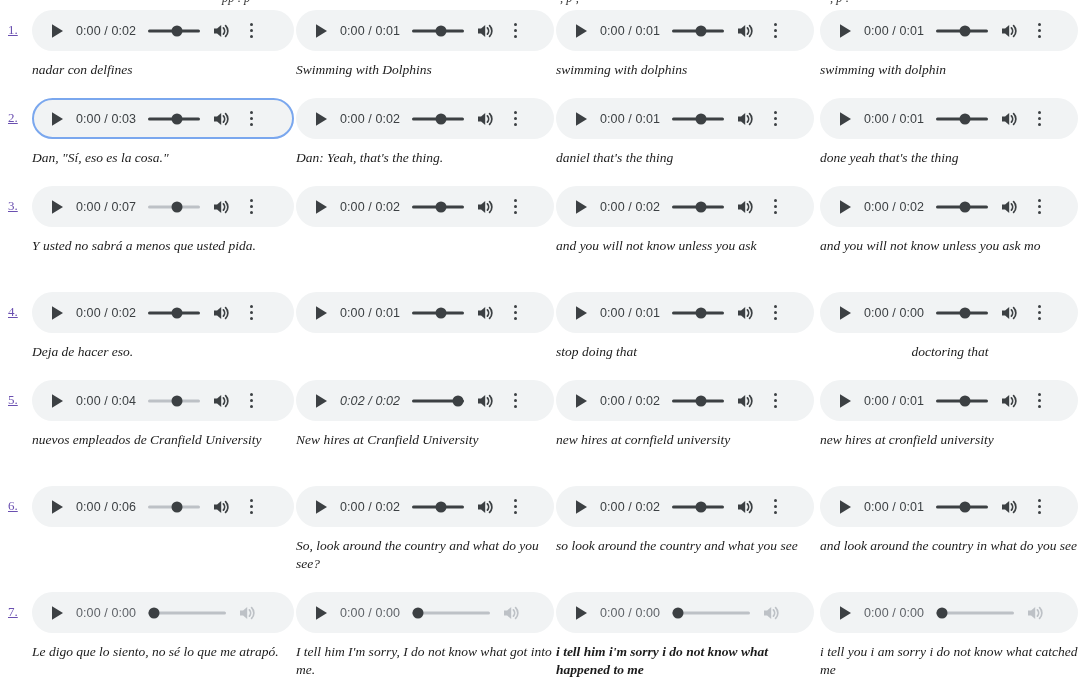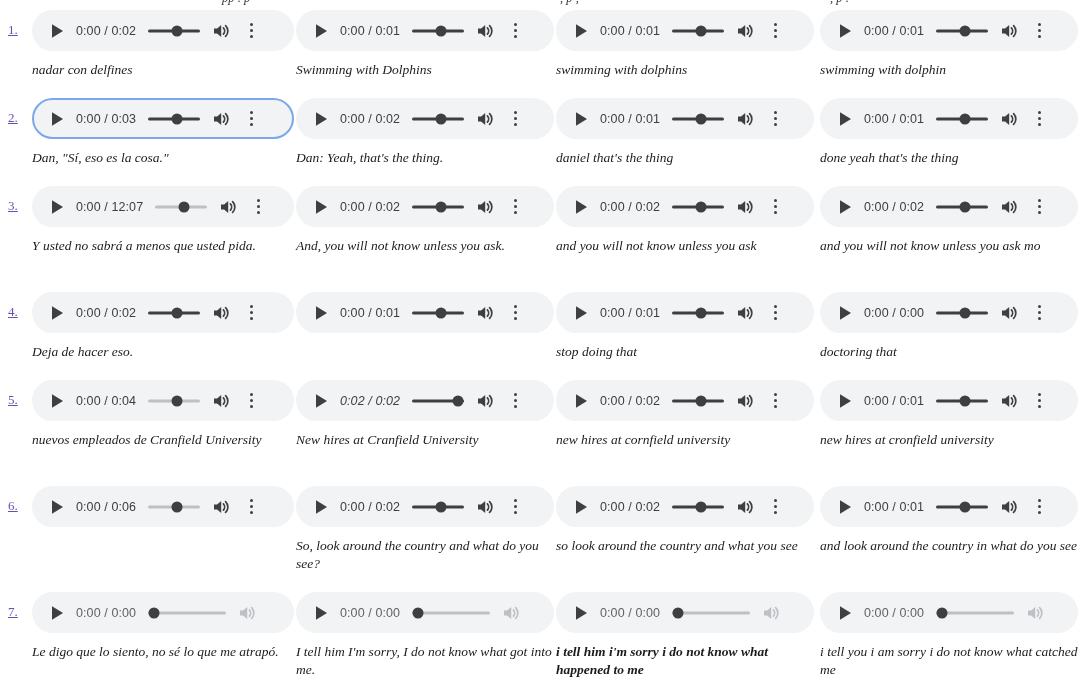--- a/index.html
+++ b/index.html
@@ -403,21 +403,21 @@
       </div>
       <div class="row" style="position: absolute; top: 186px; left: 0px;">
         <a class="rownum" style="top: 12px;">3.</a>
         <div class="cell" style="left: 32px; width: 262px;">
           <div class="player" style="width: 262px;">
             <div class="pbtn">
               <svg width="15" height="16" viewBox="0 0 15 16">
                 <path d="M2 1.2 L13 8 L2 14.8 Z" fill="#3c4043"></path>
               </svg>
             </div>
-            <div class="time">0:00 / 12:07</div>
+            <div class="time">0:00 / 0:07</div>
             <div class="volwrap" style="width: 52px;">
               <div class="voltrack" style="width: 52px; background: rgb(189, 193, 198);"></div>
               <div class="volknob" style="left: 28.6px; background: rgb(60, 64, 67);"></div>
             </div>
             <div class="volicon">
               <svg width="19" height="18" viewBox="0 0 19 18">
                 <path d="M2 6.6 h3.1 L9.2 3.0 v12.0 L5.1 11.4 H2 Z" fill="#3c4043"></path>
                 <path d="M11.4 5.9 a4.6 4.6 0 0 1 0 6.2" stroke="#3c4043" stroke-width="1.7" fill="none" stroke-linecap="round"></path>
                 <path d="M13.6 3.6 a7.6 7.6 0 0 1 0 10.8" stroke="#3c4043" stroke-width="1.7" fill="none" stroke-linecap="round"></path>
               </svg>
@@ -448,21 +448,20 @@
                 <path d="M11.4 5.9 a4.6 4.6 0 0 1 0 6.2" stroke="#3c4043" stroke-width="1.7" fill="none" stroke-linecap="round"></path>
                 <path d="M13.6 3.6 a7.6 7.6 0 0 1 0 10.8" stroke="#3c4043" stroke-width="1.7" fill="none" stroke-linecap="round"></path>
               </svg>
             </div>
             <div class="kebab">
               <i></i>
               <i></i>
               <i></i>
             </div>
           </div>
-          <div class="caption" style="width: 258px;">And, you will not know unless you ask.</div>
         </div>
         <div class="cell" style="left: 556px; width: 262px;">
           <div class="player" style="width: 258px;">
             <div class="pbtn">
               <svg width="15" height="16" viewBox="0 0 15 16">
                 <path d="M2 1.2 L13 8 L2 14.8 Z" fill="#3c4043"></path>
               </svg>
             </div>
             <div class="time">0:00 / 0:02</div>
             <div class="volwrap" style="width: 52px;">
@@ -612,21 +611,21 @@
                 <path d="M11.4 5.9 a4.6 4.6 0 0 1 0 6.2" stroke="#3c4043" stroke-width="1.7" fill="none" stroke-linecap="round"></path>
                 <path d="M13.6 3.6 a7.6 7.6 0 0 1 0 10.8" stroke="#3c4043" stroke-width="1.7" fill="none" stroke-linecap="round"></path>
               </svg>
             </div>
             <div class="kebab">
               <i></i>
               <i></i>
               <i></i>
             </div>
           </div>
-          <div class="caption" style="width: 260px;">doctoring that</div>
+          <div class="caption" style="width: 260px; text-align: center;">doctoring that</div>
         </div>
       </div>
       <div class="row" style="position: absolute; top: 380px; left: 0px;">
         <a class="rownum" style="top: 12px;">5.</a>
         <div class="cell" style="left: 32px; width: 262px;">
           <div class="player" style="width: 262px;">
             <div class="pbtn">
               <svg width="15" height="16" viewBox="0 0 15 16">
                 <path d="M2 1.2 L13 8 L2 14.8 Z" fill="#3c4043"></path>
               </svg>

